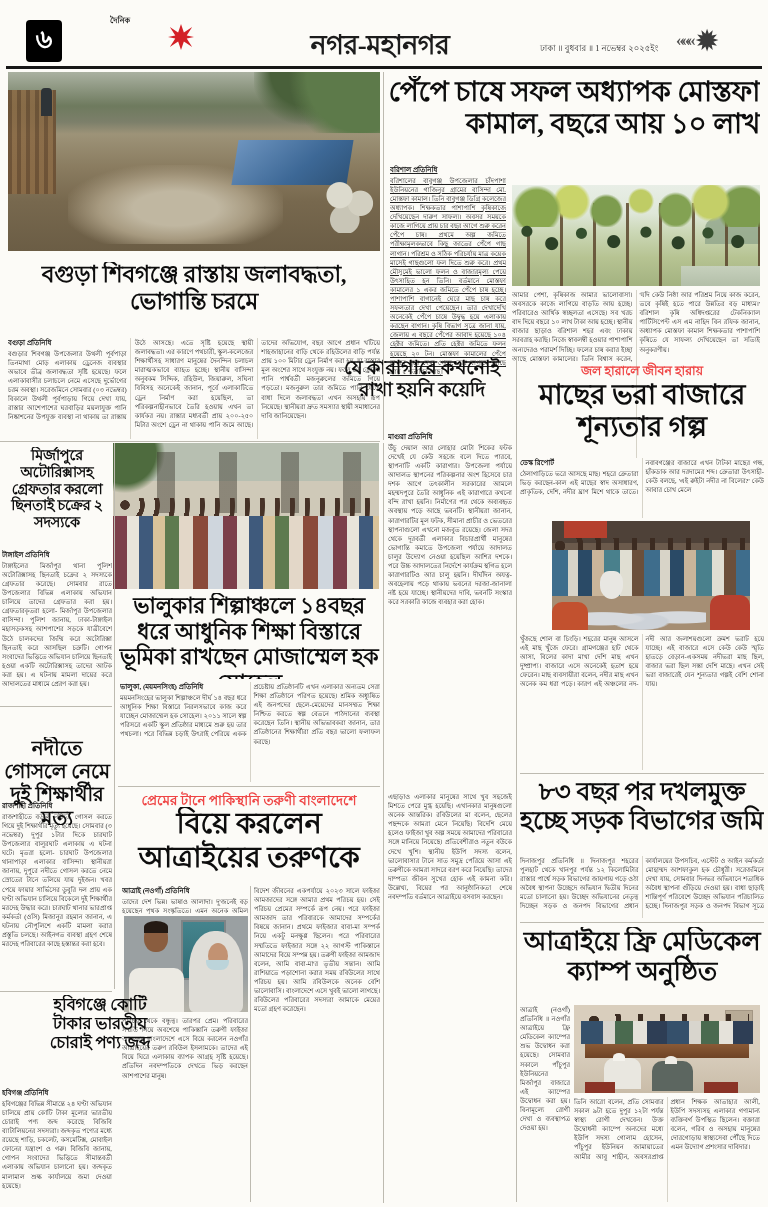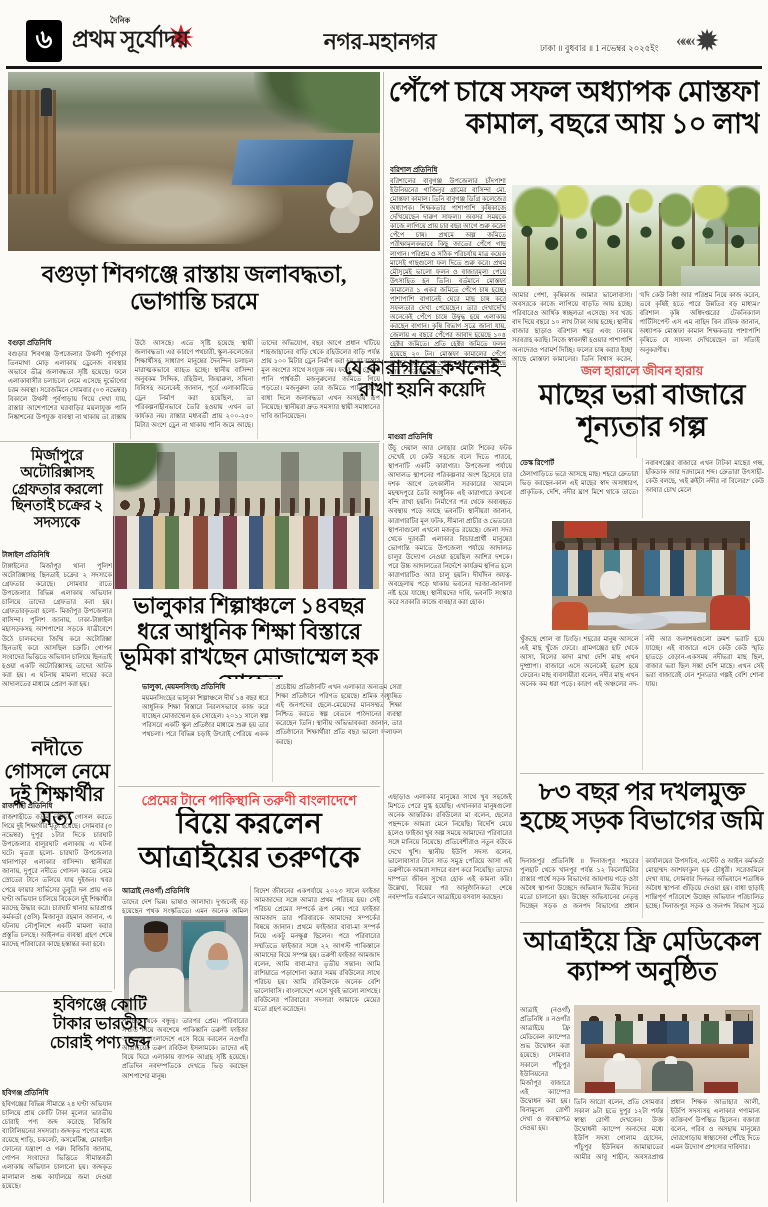--- a/index.html
+++ b/index.html
@@ -17,21 +17,21 @@
   .hline{background:#bdbab0;height:1px;}
 
   
   .pnbox{left:26px;top:20px;width:36px;height:42px;background:#000;color:#fff;border-radius:4px;
          display:flex;align-items:center;justify-content:center;font-size:26px;font-weight:bold;}
   .mast{left:72px;top:14px;width:230px;height:50px;}
   .mast .d{font-size:8px;font-weight:bold;margin-left:38px;}
   .mast .t{font-size:23px;font-weight:bold;letter-spacing:-0.5px;position:relative;z-index:1;line-height:1.1;}
   .sun{position:absolute;left:96px;top:10px;width:26px;height:26px;background:#d32127;z-index:0;
        clip-path:polygon(50% 0,61% 33%,93% 12%,72% 44%,100% 50%,72% 56%,93% 88%,61% 67%,50% 100%,39% 67%,7% 88%,28% 56%,0 50%,28% 44%,7% 12%,39% 33%);}
-  .sect{left:270px;top:24px;width:220px;font-size:22px;font-weight:bold;text-align:center;letter-spacing:-0.5px;}
+  .sect{left:270px;top:24px;width:220px;font-size:27px;font-weight:bold;text-align:center;letter-spacing:-0.5px;}
   .date{left:540px;top:42px;width:160px;font-size:8.5px;color:#333;}
   .orn{left:676px;top:26px;width:80px;display:flex;align-items:center;}
   .orn .ar{font-size:17px;font-weight:bold;color:#555;letter-spacing:-3px;margin-right:2px;}
   .orn .st{font-size:30px;color:#3c3c3c;line-height:1;}
   .hrule{left:6px;top:66px;width:756px;height:3px;background:#171717;}
 
   
   .photo{overflow:hidden;background:#999;}
   .ph-road{background:linear-gradient(180deg,#aab1a1 0,#6e7a5e 34px,#7c7f6a 50px,#9d9378 62px,#8a7c60 95px,#77684e 130px,#6b5d45 179px);}
   .ph-road .bush{position:absolute;right:0;top:0;width:34%;height:34%;
@@ -111,21 +111,20 @@
 
 <div class="page">
 
   <header>
     <div class="abs pnbox">
       <span>৬</span>
     </div>
     <div class="abs mast">
       <span class="sun"></span>
       <div class="d">দৈনিক</div>
-      <div class="t">প্রথম সূর্যোদয়</div>
     </div>
     <div class="abs sect">নগর-মহানগর</div>
     <div class="abs date">ঢাকা ॥ বুধবার ॥ 1 নভেম্বর ২০২৫ইং</div>
     <div class="abs orn">
       <span class="ar">«««</span>
       <span class="st">✹</span>
     </div>
     <div class="abs hrule"></div>
   </header>
 
@@ -199,21 +198,21 @@
   <section>
     <div class="abs hl ctr" style="left:2px;top:447px;width:110px;height:100px;font-size:14.5px;">মির্জাপুরে অটোরিক্সাসহ গ্রেফতার করলো ছিনতাই চক্রের ২ সদস্যকে</div>
     <div class="abs b" style="left:2px;top:550px;width:110px;height:152px;">
       <span class="byline">টাঙ্গাইল প্রতিনিধি</span><br>
       <span>টাঙ্গাইলের মির্জাপুর থানা পুলিশ অটোরিক্সাসহ ছিনতাই চক্রের ২ সদস্যকে গ্রেফতার করেছে। সোমবার রাতে উপজেলার বিভিন্ন এলাকায় অভিযান চালিয়ে তাদের গ্রেফতার করা হয়। গ্রেফতারকৃতরা হলো- মির্জাপুর উপজেলার বাসিন্দা। পুলিশ জানায়, ঢাকা-টাঙ্গাইল মহাসড়কসহ আশপাশের সড়কে যাত্রীবেশে উঠে চালকদের জিম্মি করে অটোরিক্সা ছিনতাই করে আসছিল চক্রটি। গোপন সংবাদের ভিত্তিতে অভিযান চালিয়ে ছিনতাই হওয়া একটি অটোরিক্সাসহ তাদের আটক করা হয়। এ ঘটনায় মামলা দায়ের করে আদালতের মাধ্যমে প্রেরণ করা হয়।</span>
     </div>
   </section>
 
   <section>
     <div class="abs hl ctr" style="left:118px;top:593px;width:262px;height:86px;font-size:22px;">ভালুকার শিল্পাঞ্চলে ১৪বছর ধরে আধুনিক শিক্ষা বিস্তারে ভূমিকা রাখছেন মোজাম্মেল হক সোহেল</div>
-    <div class="abs b cols2" style="left:120px;top:682px;width:260px;height:100px;margin-left:22px;">
+    <div class="abs b cols2" style="left:120px;top:682px;width:260px;height:100px;">
       <span class="byline">ভালুকা, (ময়মনসিংহ) প্রতিনিধি</span><br>
       <span>ময়মনসিংহের ভালুকা শিল্পাঞ্চলে দীর্ঘ ১৪ বছর ধরে আধুনিক শিক্ষা বিস্তারে নিরলসভাবে কাজ করে যাচ্ছেন মোজাম্মেল হক সোহেল। ২০১১ সালে স্বল্প পরিসরে একটি স্কুল প্রতিষ্ঠার মাধ্যমে শুরু হয় তার পথচলা। পরে বিভিন্ন চড়াই উৎরাই পেরিয়ে একক প্রচেষ্টায় প্রতিষ্ঠানটি এখন এলাকার অন্যতম সেরা শিক্ষা প্রতিষ্ঠানে পরিণত হয়েছে। শ্রমিক অধ্যুষিত এই জনপদের ছেলে-মেয়েদের মানসম্মত শিক্ষা নিশ্চিত করতে স্বল্প বেতনে পাঠদানের ব্যবস্থা করেছেন তিনি। স্থানীয় অভিভাবকরা জানান, তার প্রতিষ্ঠানের শিক্ষার্থীরা প্রতি বছর ভালো ফলাফল করছে।</span>
     </div>
   </section>
 
   <section>
     <div class="abs hl ctr" style="left:2px;top:737px;width:110px;height:88px;font-size:20px;">নদীতে গোসলে নেমে দুই শিক্ষার্থীর মৃত্যু</div>
     <div class="abs b" style="left:2px;top:801px;width:110px;height:184px;">
       <span class="byline">রাজশাহী প্রতিনিধি</span><br>
       <span>রাজশাহীতে বড়াল নদীতে গোসল করতে গিয়ে দুই শিক্ষার্থীর মৃত্যু হয়েছে। সোমবার (৩ নভেম্বর) দুপুর ১টার দিকে চারঘাট উপজেলার বালুরঘাট এলাকায় এ ঘটনা ঘটে। মৃতরা হলো- চারঘাট উপজেলার থানাপাড়া এলাকার বাসিন্দা। স্থানীয়রা জানায়, দুপুরে নদীতে গোসল করতে নেমে স্রোতের টানে তলিয়ে যায় দুইজন। খবর পেয়ে ফায়ার সার্ভিসের ডুবুরি দল প্রায় এক ঘণ্টা অভিযান চালিয়ে বিকেলে দুই শিক্ষার্থীর মরদেহ উদ্ধার করে। চারঘাট থানার ভারপ্রাপ্ত কর্মকর্তা (ওসি) মিজানুর রহমান জানান, এ ঘটনায় নৌপুলিশে একটি মামলা করার প্রস্তুতি চলছে। আইনগত ব্যবস্থা গ্রহণ শেষে মরদেহ পরিবারের কাছে হস্তান্তর করা হবে।</span>

